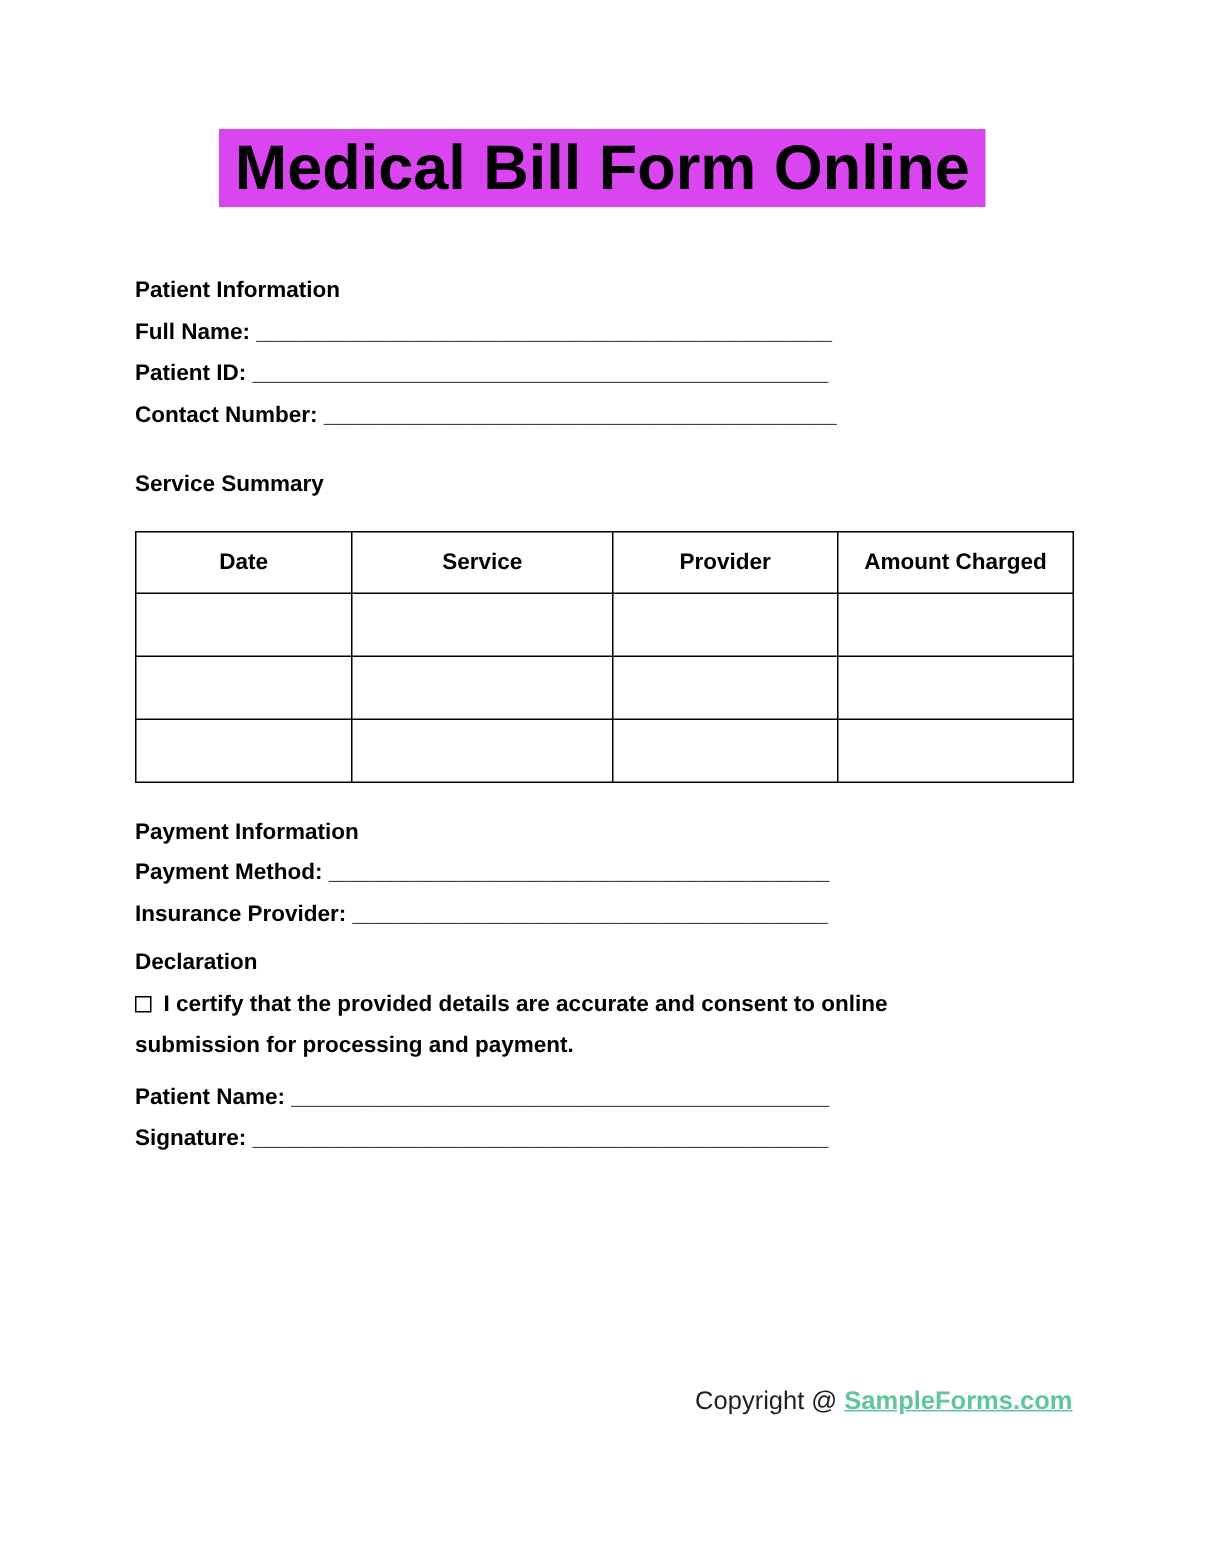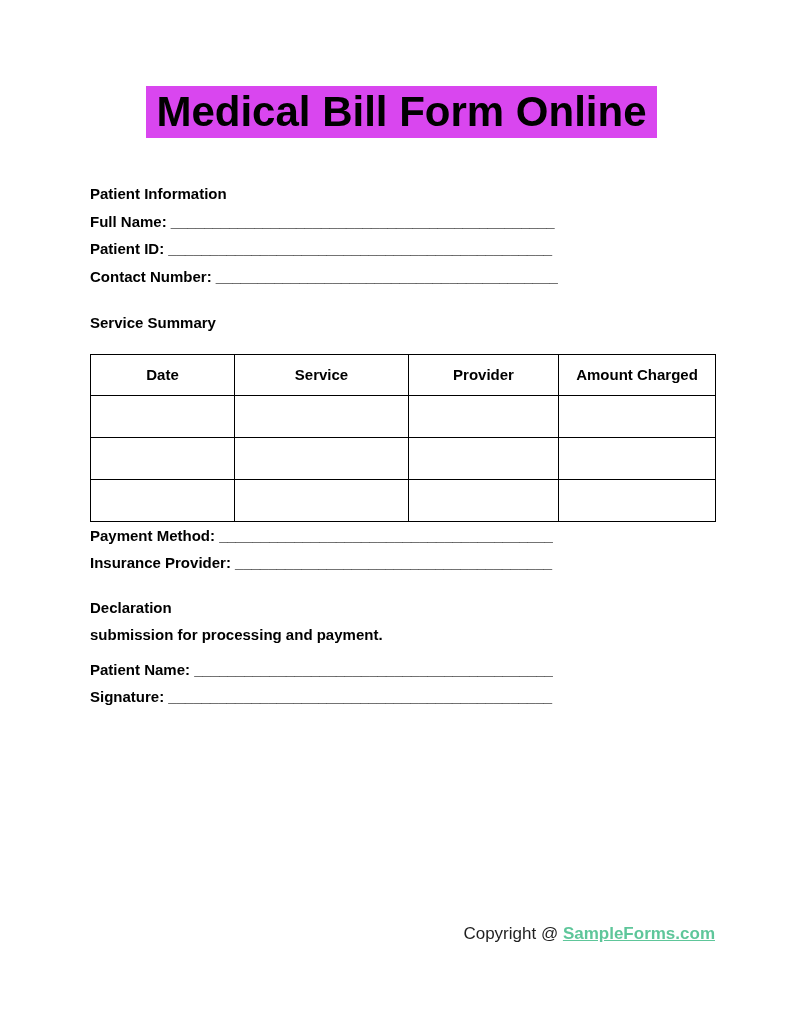--- a/index.html
+++ b/index.html
@@ -51,21 +51,21 @@
     text-align: center;
     padding: 0;
   }
   table.service-table th { height: 41px; }
   table.service-table td { height: 42px; }
   .col-date { width: 144px; }
   .col-service { width: 174px; }
   .col-provider { width: 150px; }
   .col-amount { width: 157px; }
   .payment-heading { margin-top: 19px; }
-  .declaration-heading { margin-top: 17px; }
+  .declaration-heading { margin-top: 5px; }
   .signature-block { margin-top: 7px; }
   .checkbox {
     display: inline-block;
     width: 11px;
     height: 11px;
     border: 1.8px solid #000000;
     margin-right: 8px;
     vertical-align: -1px;
     background: #ffffff;
   }
@@ -136,30 +136,34 @@
         </tr>
         <tr>
           <td></td>
           <td></td>
           <td></td>
           <td></td>
         </tr>
       </tbody>
     </table>
 
+    <div class="section-heading payment-heading">Payment Information</div>
     <div class="field-line">
       <span>Payment Method:</span>
       <span class="blank">________________________________________</span>
     </div>
     <div class="field-line">
       <span>Insurance Provider:</span>
       <span class="blank">______________________________________</span>
     </div>
 
     <div class="section-heading declaration-heading">Declaration</div>
+    <div>
+      <span class="checkbox"></span><span>I certify that the provided details are accurate and consent to online</span>
+    </div>
     <div>
       <span>submission for processing and payment.</span>
     </div>
 
     <div class="signature-block">
       <div class="field-line">
         <span>Patient Name:</span>
         <span class="blank">___________________________________________</span>
       </div>
       <div class="field-line">

